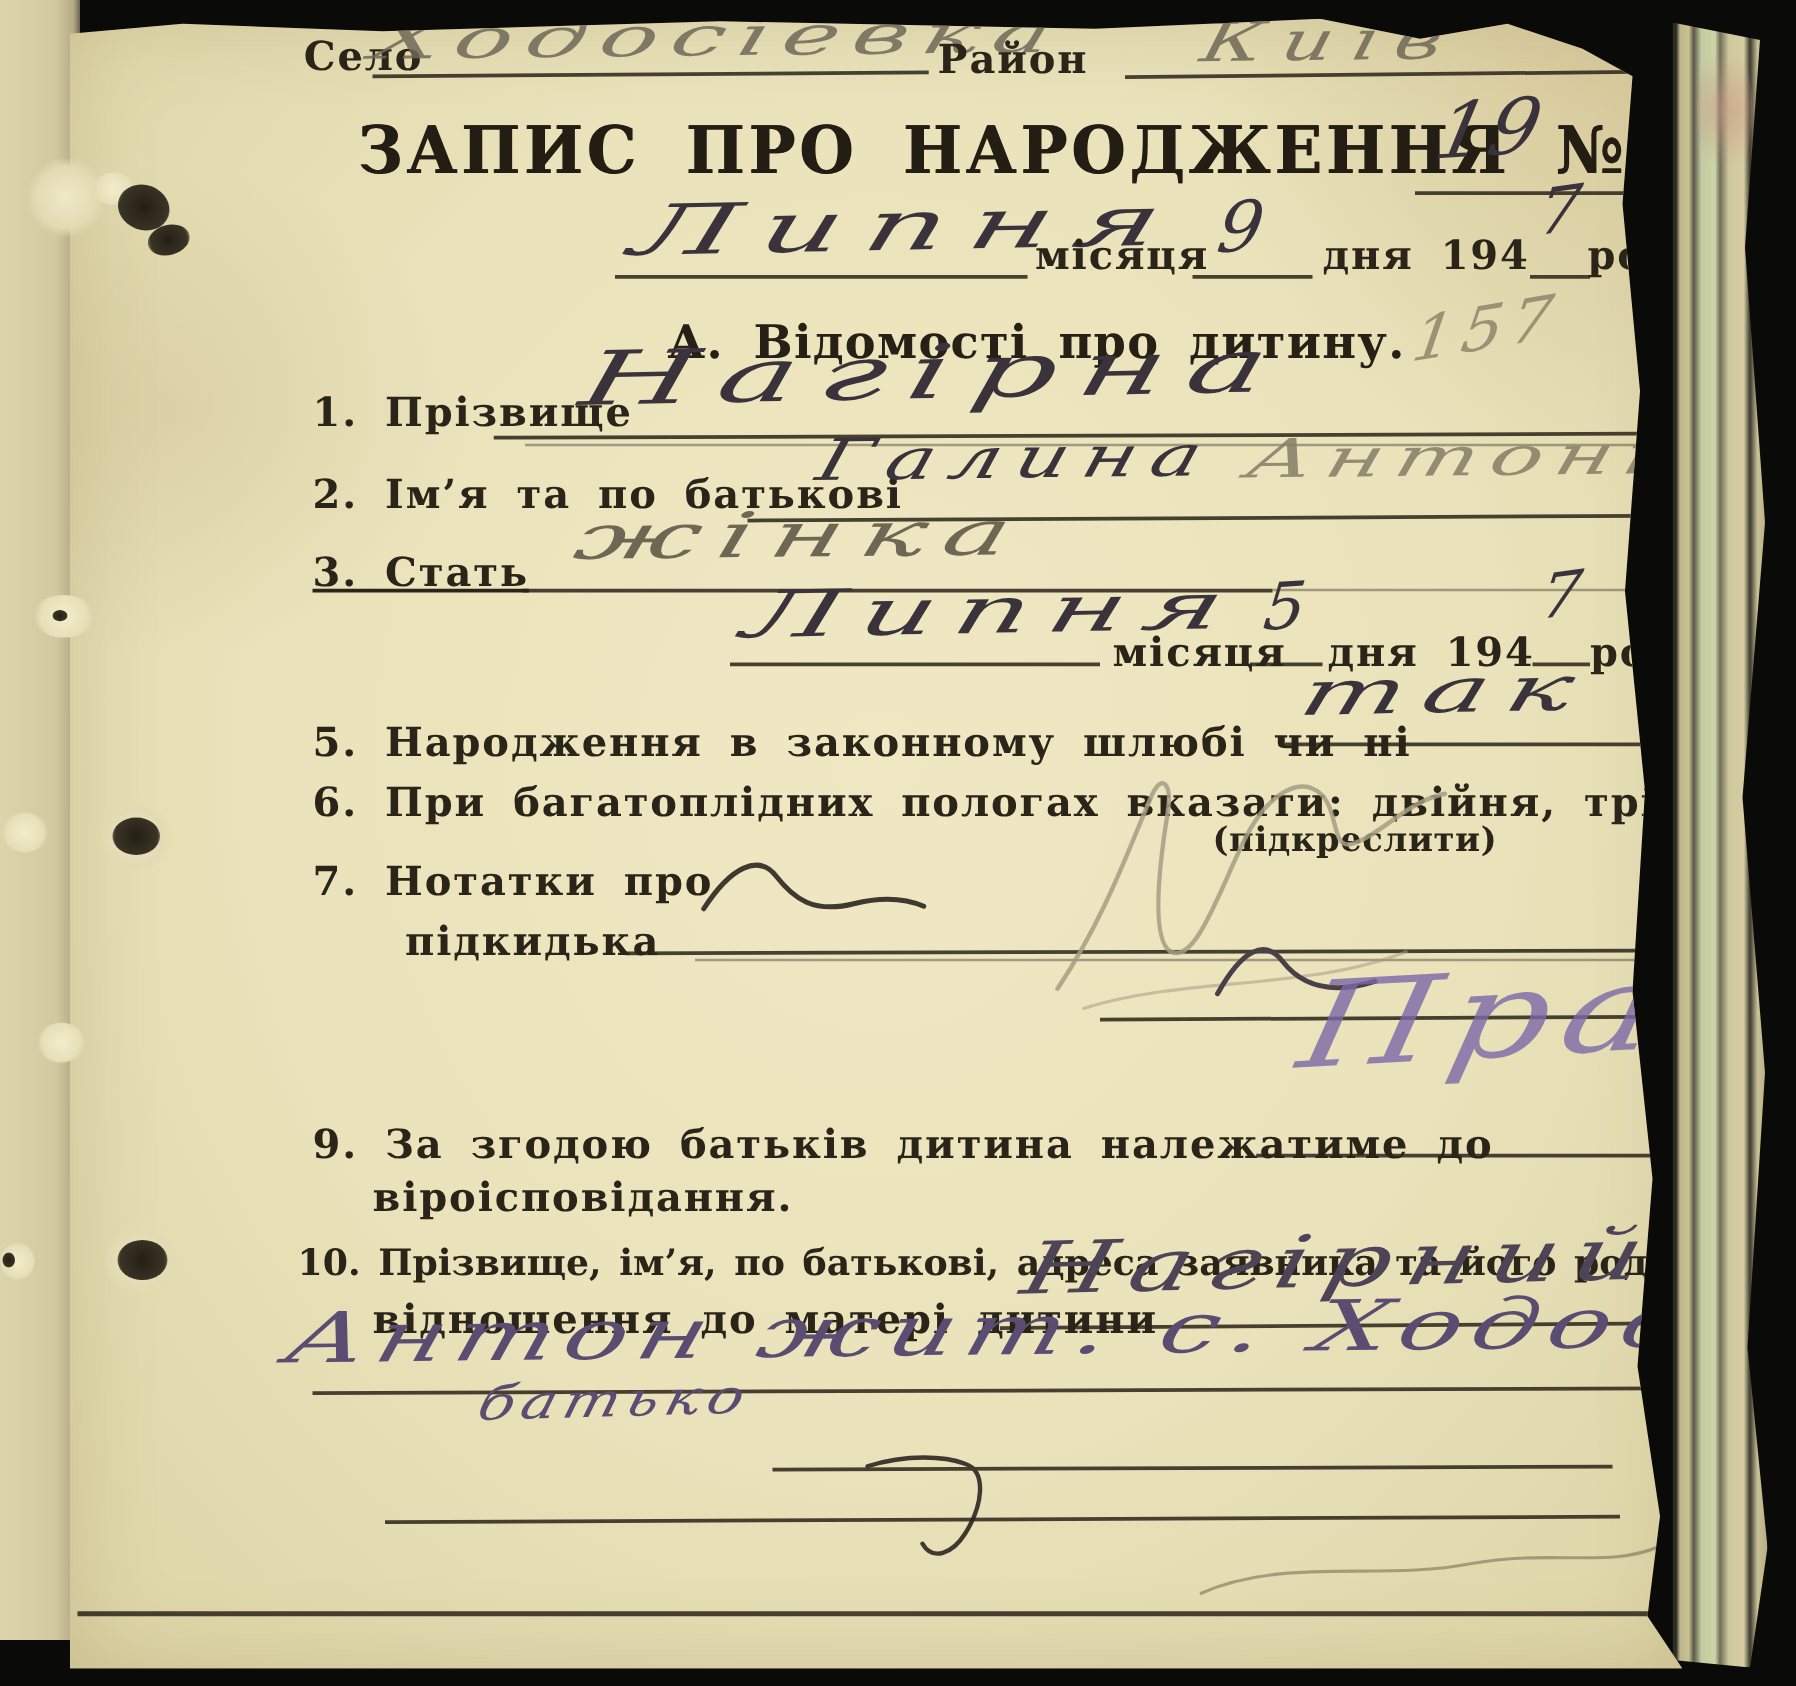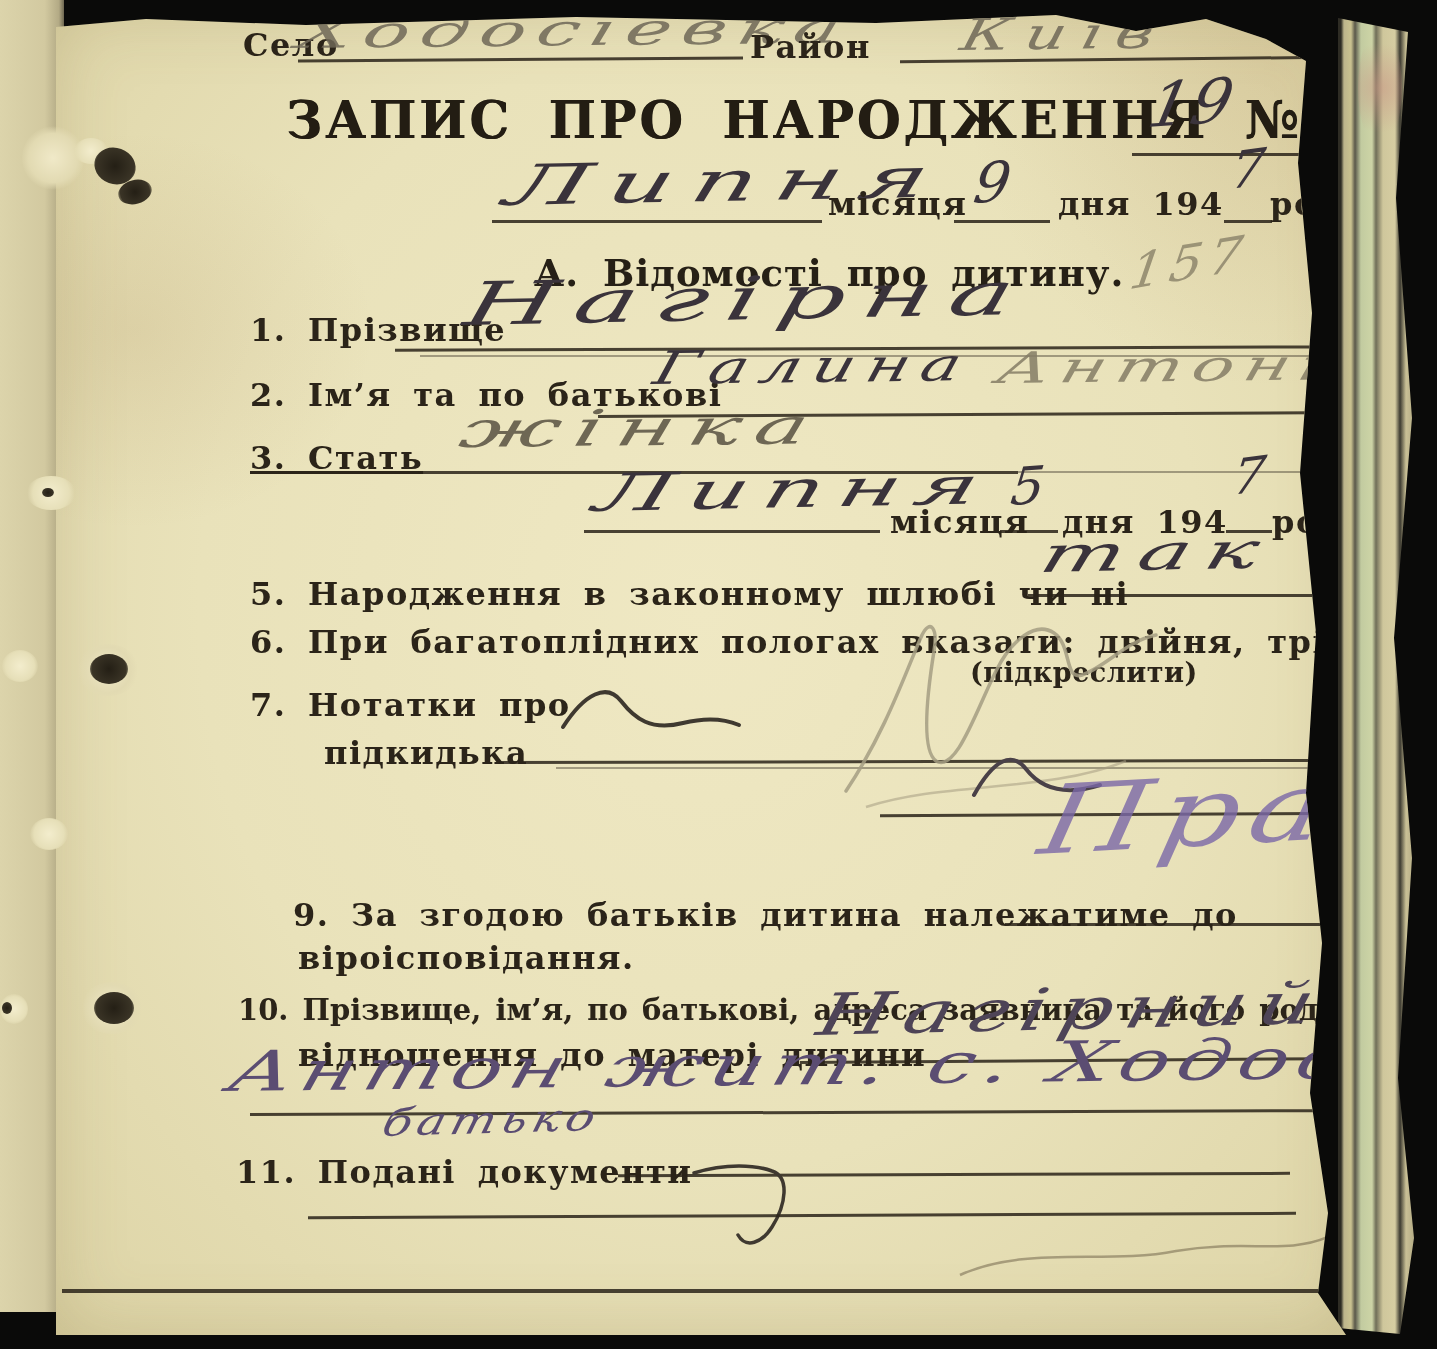--- a/index.html
+++ b/index.html
@@ -131,33 +131,32 @@
       <path d="M40 196 C120 170 220 182 300 150" stroke="#a59d82" stroke-width="2.5" fill="none" opacity=".55"></path>
     </svg>
 
     <div class="rule" style="left:824px;top:800px;width:466px;transform:rotate(-.3deg);"></div>
     <svg style="left:912px;top:730px;" width="150" height="72" viewBox="0 0 150 72">
       <path d="M6 52 C26 16 44 8 58 26 C72 44 94 54 132 42" stroke="#4a4148" stroke-width="4" fill="none" stroke-linecap="round"></path>
     </svg>
 
     <span class="hw" style="left:975px;top:752px;font-size:96px;letter-spacing:8px;color:#7b68a8;opacity:.8;transform:skewX(-16deg) scaleX(1.28) rotate(-4deg);">Прав</span>
 
-    <span class="lbl" style="left:194px;top:883px;margin-left:43px;">9. За згодою батьків дитина належатиме до</span>
+    <span class="lbl" style="left:194px;top:883px;">9. За згодою батьків дитина належатиме до</span>
     <div class="rule" style="left:949px;top:910px;width:340px;"></div>
     <span class="lbl" style="left:242px;top:926px;">віроісповідання.</span>
 
     <span class="lbl tight" style="left:182px;top:980px;">10. Прізвище, ім’я, по батькові, адреса заявника та його родинне</span>
     <span class="lbl" style="left:242px;top:1023px;">відношення до матері дитини</span>
     <span class="hw" style="left:755px;top:968px;font-size:58px;letter-spacing:8px;color:#4e4457;transform:skewX(-16deg) scaleX(1.45) rotate(-2deg);">Нагірний</span>
     <div class="rule" style="left:744px;top:1046px;width:546px;transform:rotate(-.4deg);"></div>
     <span class="hw" style="left:166px;top:1026px;font-size:56px;letter-spacing:5px;color:#5b4d72;transform:skewX(-16deg) scaleX(1.5) rotate(-1deg);">Антон  жит. с. Ходосіевка</span>
     <div class="rule" style="left:194px;top:1098px;width:1096px;transform:rotate(-.2deg);"></div>
     <span class="hw" style="left:322px;top:1088px;font-size:38px;letter-spacing:4px;color:#5b4d72;transform:skewX(-16deg) scaleX(1.25) rotate(-2deg);">батько</span>
 
-    <span class="lbl" style="left:180px;top:1140px;">11. Подані документи</span>
     <div class="rule" style="left:562px;top:1160px;width:672px;transform:rotate(-.2deg);"></div>
     <svg style="left:630px;top:1142px;" width="130" height="100" viewBox="0 0 130 100">
       <path d="M8 18 C40 8 70 10 86 16 C104 22 100 50 86 72 C76 88 60 94 52 80" stroke="#3f3930" stroke-width="3.5" fill="none" stroke-linecap="round"></path>
     </svg>
 
     <div class="rule" style="left:252px;top:1201px;width:988px;transform:rotate(-.25deg);"></div>
     <svg style="left:900px;top:1212px;" width="380" height="70" viewBox="0 0 380 70">
       <path d="M4 50 C70 20 150 40 220 26 C290 14 330 30 372 12" stroke="rgba(90,78,55,.45)" stroke-width="2.5" fill="none"></path>
     </svg>
     <div class="rule" style="left:6px;top:1276px;width:1284px;border-top-width:4px;"></div>

